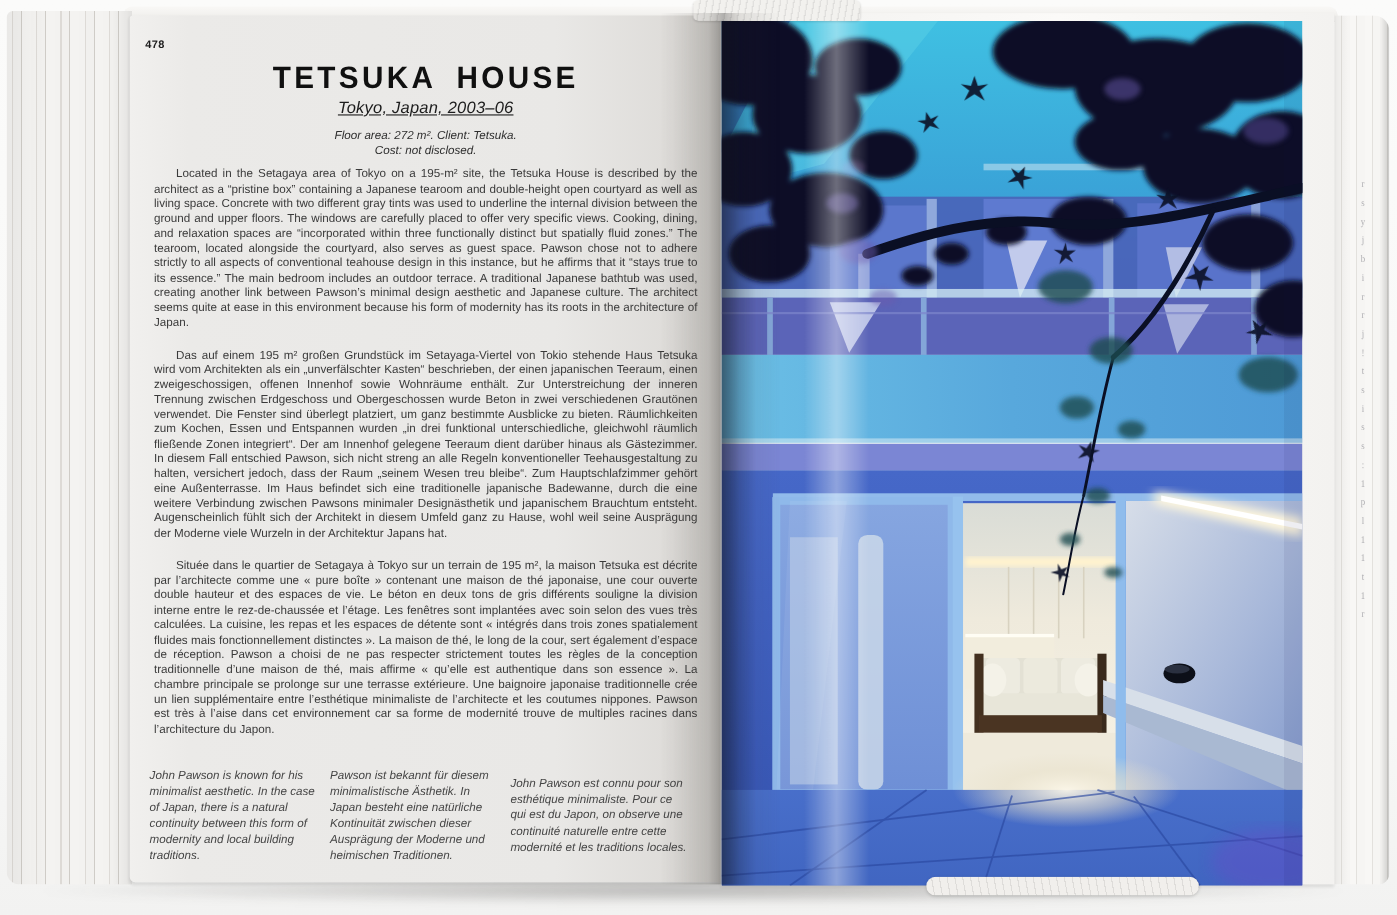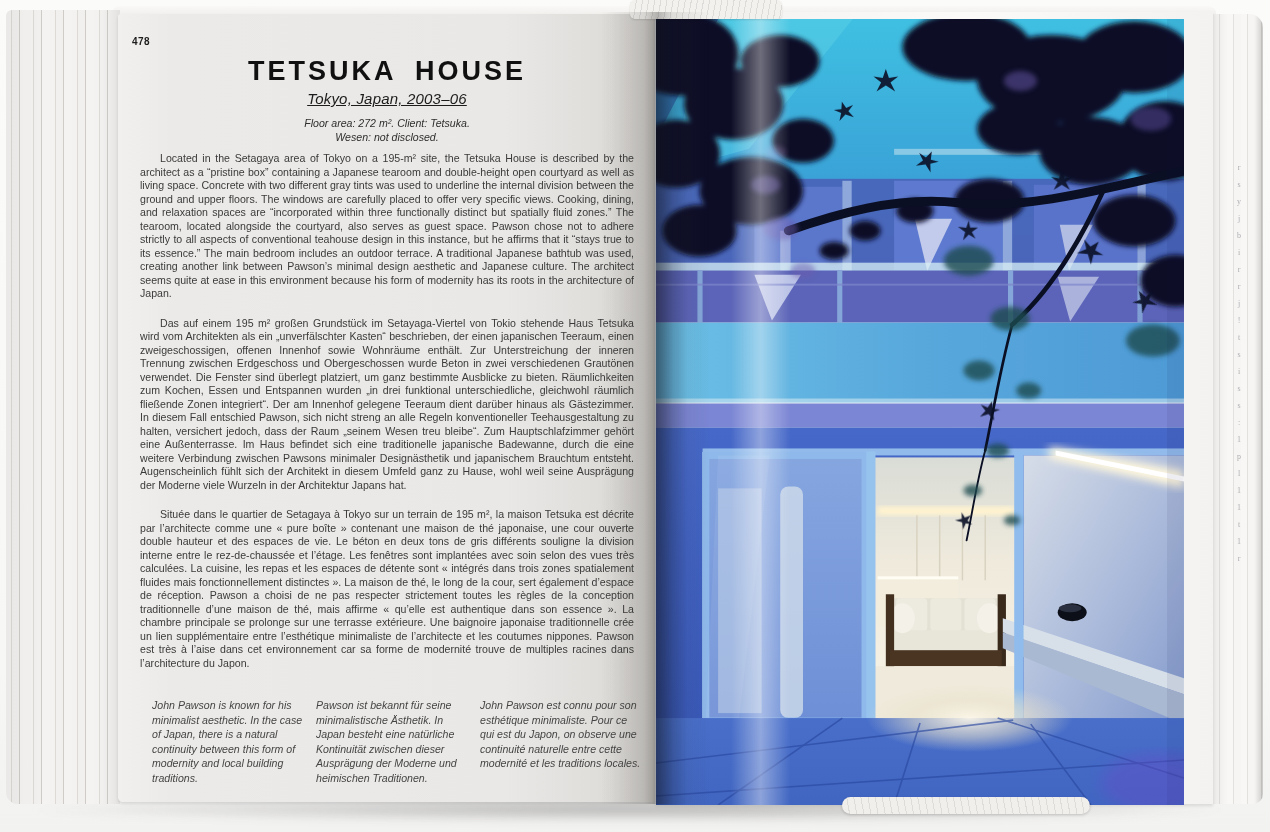--- a/index.html
+++ b/index.html
@@ -53,21 +53,21 @@
      box-shadow:0 2px 3px rgba(0,0,0,.10);}
   .page-number{left:14px;top:22px;font-size:10px;font-weight:bold;color:#1d1d1d;letter-spacing:.4px;}
   .title-block{left:22px;top:42px;width:494px;text-align:center;}
   .book-title{font-size:27px;font-weight:bold;color:#101010;letter-spacing:3px;word-spacing:9px;
               line-height:30px;transform:scaleY(1.04);}
   .book-subtitle{margin-top:4px;font-size:15px;font-style:italic;color:#1c1c1c;letter-spacing:.2px;text-decoration:underline;}
   .meta-block{margin-top:10px;font-size:10.6px;font-style:italic;color:#2e2e2e;line-height:13.5px;}
   .text-col{left:22px;top:138px;width:494px;}
   .para{font-size:10.6px;line-height:13.5px;color:#3a3a3a;text-align:justify;
         text-indent:20px;margin:0 0 16px 0;}
-  .captions{left:34px;top:684px;width:500px;display:flex;}
+  .captions{left:18px;top:684px;width:500px;display:flex;align-items:center;}
   .caption{width:152px;margin-right:12px;font-size:10.6px;font-style:italic;
            line-height:14.6px;color:#454545;}
   .caption:last-child{width:164px;margin-right:0;}
 
   
   .gutter{left:600px;top:12px;width:110px;height:792px;z-index:5;pointer-events:none;
      background:linear-gradient(90deg,rgba(60,55,50,0) 0%,rgba(60,55,50,.14) 40%,
                 rgba(35,32,30,.30) 52%,rgba(60,55,50,.10) 66%,rgba(60,55,50,0) 100%);}
 
   
@@ -88,33 +88,33 @@
   </div>
 
   <div class="abs left-page">
     <div class="abs page-number">478</div>
 
     <div class="abs title-block">
       <div class="book-title">TETSUKA HOUSE</div>
       <div class="book-subtitle">Tokyo, Japan, 2003–06</div>
       <div class="meta-block">
         <div>Floor area: 272 m². Client: Tetsuka.</div>
-        <div>Wesen: not disclosed.</div>
+        <div>Cost: not disclosed.</div>
       </div>
     </div>
 
     <div class="abs text-col">
       <p class="para">Located in the Setagaya area of Tokyo on a 195-m² site, the Tetsuka House is described by the architect as a “pristine box” containing a Japanese tearoom and double-height open courtyard as well as living space. Concrete with two different gray tints was used to underline the internal division between the ground and upper floors. The windows are carefully placed to offer very specific views. Cooking, dining, and relaxation spaces are “incorporated within three functionally distinct but spatially fluid zones.” The tearoom, located alongside the courtyard, also serves as guest space. Pawson chose not to adhere strictly to all aspects of conventional teahouse design in this instance, but he affirms that it “stays true to its essence.” The main bedroom includes an outdoor terrace. A traditional Japanese bathtub was used, creating another link between Pawson’s minimal design aesthetic and Japanese culture. The architect seems quite at ease in this environment because his form of modernity has its roots in the architecture of Japan.</p>
       <p class="para">Das auf einem 195 m² großen Grundstück im Setayaga-Viertel von Tokio stehende Haus Tetsuka wird vom Architekten als ein „unverfälschter Kasten“ beschrieben, der einen japanischen Teeraum, einen zweigeschossigen, offenen Innenhof sowie Wohnräume enthält. Zur Unterstreichung der inneren Trennung zwischen Erdgeschoss und Obergeschossen wurde Beton in zwei verschiedenen Grautönen verwendet. Die Fenster sind überlegt platziert, um ganz bestimmte Ausblicke zu bieten. Räumlichkeiten zum Kochen, Essen und Entspannen wurden „in drei funktional unterschiedliche, gleichwohl räumlich fließende Zonen integriert“. Der am Innenhof gelegene Teeraum dient darüber hinaus als Gästezimmer. In diesem Fall entschied Pawson, sich nicht streng an alle Regeln konventioneller Teehausgestaltung zu halten, versichert jedoch, dass der Raum „seinem Wesen treu bleibe“. Zum Hauptschlafzimmer gehört eine Außenterrasse. Im Haus befindet sich eine traditionelle japanische Badewanne, durch die eine weitere Verbindung zwischen Pawsons minimaler Designästhetik und japanischem Brauchtum entsteht. Augenscheinlich fühlt sich der Architekt in diesem Umfeld ganz zu Hause, wohl weil seine Ausprägung der Moderne viele Wurzeln in der Architektur Japans hat.</p>
       <p class="para">Située dans le quartier de Setagaya à Tokyo sur un terrain de 195 m², la maison Tetsuka est décrite par l’architecte comme une « pure boîte » contenant une maison de thé japonaise, une cour ouverte double hauteur et des espaces de vie. Le béton en deux tons de gris différents souligne la division interne entre le rez-de-chaussée et l’étage. Les fenêtres sont implantées avec soin selon des vues très calculées. La cuisine, les repas et les espaces de détente sont « intégrés dans trois zones spatialement fluides mais fonctionnellement distinctes ». La maison de thé, le long de la cour, sert également d’espace de réception. Pawson a choisi de ne pas respecter strictement toutes les règles de la conception traditionnelle d’une maison de thé, mais affirme « qu’elle est authentique dans son essence ». La chambre principale se prolonge sur une terrasse extérieure. Une baignoire japonaise traditionnelle crée un lien supplémentaire entre l’esthétique minimaliste de l’architecte et les coutumes nippones. Pawson est très à l’aise dans cet environnement car sa forme de modernité trouve de multiples racines dans l’architecture du Japon.</p>
     </div>
 
     <div class="abs captions">
       <div class="caption">John Pawson is known for his minimalist aesthetic. In the case of Japan, there is a natural continuity between this form of modernity and local building traditions.</div>
-      <div class="caption">Pawson ist bekannt für seine minimalistische Ästhetik. In Japan besteht eine natürliche Kontinuität zwischen dieser Ausprägung der Moderne und heimischen Traditionen.</div>
+      <div class="caption">Pawson ist bekannt für diesem minimalistische Ästhetik. In Japan besteht eine natürliche Kontinuität zwischen dieser Ausprägung der Moderne und heimischen Traditionen.</div>
       <div class="caption">John Pawson est connu pour son esthétique minimaliste. Pour ce qui est du Japon, on observe une continuité naturelle entre cette modernité et les traditions locales.</div>
     </div>
   </div>
 
   <div class="abs right-page">
     <svg class="photo" viewBox="0 0 510 787" preserveAspectRatio="none" role="img">
       <defs>
         <filter id="b2">
             <feGaussianBlur stdDeviation="2.4"></feGaussianBlur>
           </filter>

